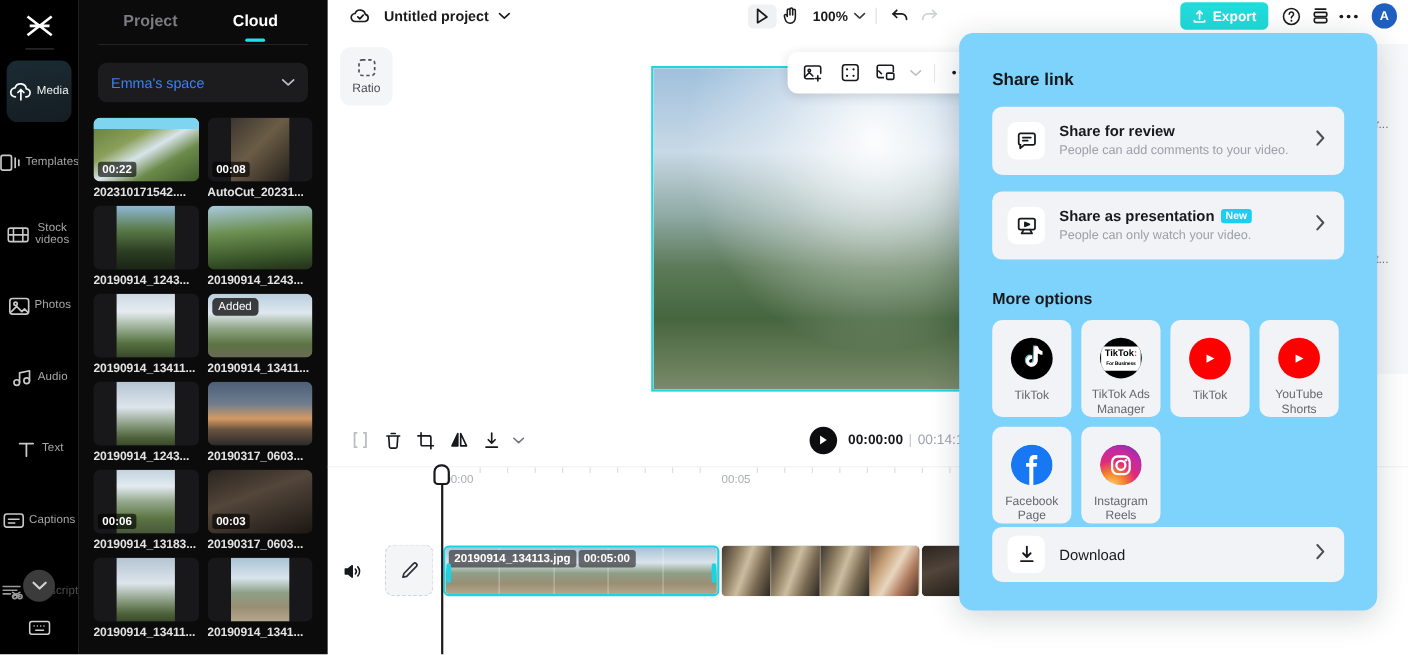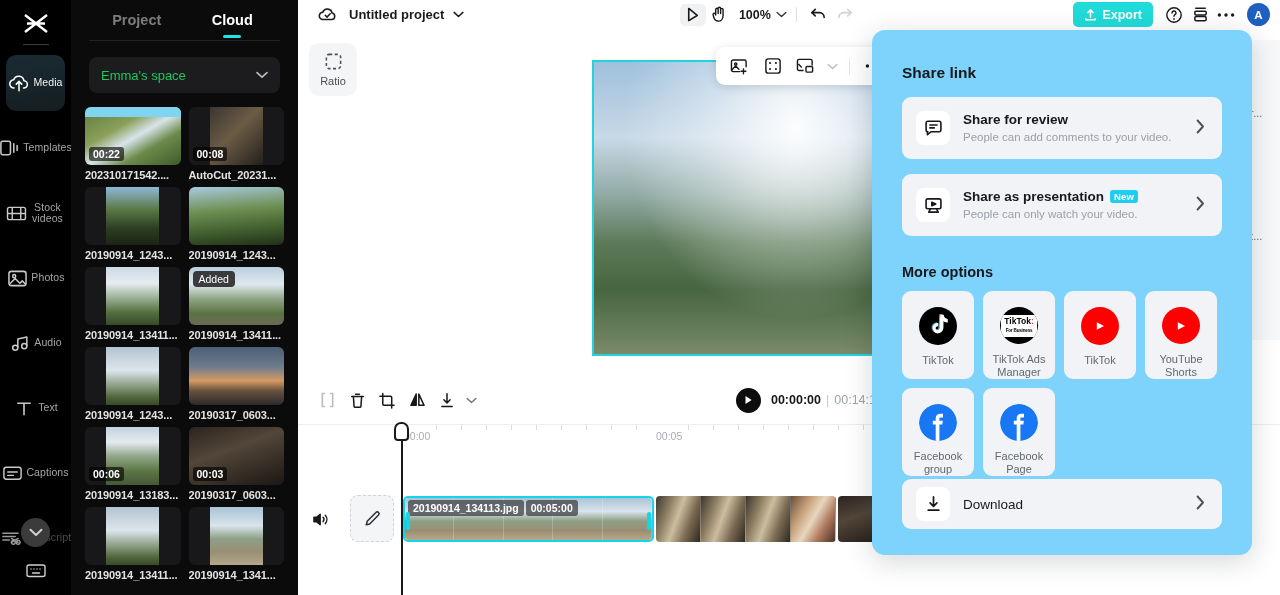--- a/index.html
+++ b/index.html
@@ -47,21 +47,21 @@
   #tabs { display: flex; gap: 0; padding: 0 18px; height: 40px; align-items: flex-end; }
   .tab { flex: 1; text-align: center; font-size: 14.5px; font-weight: bold; cursor: pointer; position: relative; height: 40px; line-height: 40px;}
   .tab.inactive { color: #7b7b80; }
   .tab.active { color: #ffffff; }
   .tab-underline { position: absolute; bottom: 2px; left: 50%; transform: translateX(-50%); width: 18px; height: 3px; border-radius: 2px; background: #20e3e8; }
   #tab-divider { margin: 0 18px; height: 1px; background: #232326; }
   #space-select {
     margin: 16px 18px 0 18px; height: 36px; border-radius: 8px; background: #1c1c1f;
     display: flex; align-items: center; padding: 0 12px; cursor: pointer;
   }
-  #space-name { font-size: 13px; color: #22c55e; flex: 1; }
+  #space-name { font-size: 13px; color: #3b82f6; flex: 1; }
   #media-grid {
     margin: 14px 14px 0 14px; display: grid; grid-template-columns: 1fr 1fr; gap: 6px 8px;
   }
   .media-cell { cursor: pointer; }
   .thumb {
     width: 100%; height: 58px; border-radius: 6px; background: #18181b;
     position: relative; overflow: hidden;
   }
   .thumb .inner { position: absolute; left: 0; top: 0; width: 100%; height: 100%; }
   .badge-dur {
@@ -819,30 +819,41 @@
         </div>
         <div class="plat-label">YouTube Shorts</div>
       </div>
       <div class="plat">
         <div class="plat-ico">
           <svg width="38" height="38" viewBox="0 0 38 38">
             <circle cx="19" cy="19" r="19" fill="#1877f2"></circle>
             <path d="M24 13.5h-2.4c-.8 0-1.2.4-1.2 1.2v2.1h3.4l-.5 3.6h-2.9V38h-3.7V20.4h-2.9v-3.6h2.9v-2.5c0-2.9 1.7-4.6 4.6-4.6H24z" fill="#fff"></path>
           </svg>
         </div>
-        <div class="plat-label">Facebook group</div>
+        <div class="plat-label">Facebook Page</div>
       </div>
       <div class="plat">
         <div class="plat-ico">
           <svg width="38" height="38" viewBox="0 0 38 38">
-            <circle cx="19" cy="19" r="19" fill="#1877f2"></circle>
-            <path d="M24 13.5h-2.4c-.8 0-1.2.4-1.2 1.2v2.1h3.4l-.5 3.6h-2.9V38h-3.7V20.4h-2.9v-3.6h2.9v-2.5c0-2.9 1.7-4.6 4.6-4.6H24z" fill="#fff"></path>
+            <defs>
+              <radialGradient id="ig" cx="28%" cy="100%" r="110%">
+                <stop offset="0%" stop-color="#ffd776"></stop>
+                <stop offset="28%" stop-color="#f58529"></stop>
+                <stop offset="55%" stop-color="#dd2a7b"></stop>
+                <stop offset="80%" stop-color="#c32aa3"></stop>
+                <stop offset="100%" stop-color="#8134af"></stop>
+              </radialGradient>
+            </defs>
+            <circle cx="19" cy="19" r="19" fill="url(#ig)"></circle>
+            <rect x="11" y="11" width="16" height="16" rx="5" fill="none" stroke="#fff" stroke-width="2.1"></rect>
+            <circle cx="19" cy="19" r="4.1" fill="none" stroke="#fff" stroke-width="2.1"></circle>
+            <circle cx="23.6" cy="14.4" r="1.2" fill="#fff"></circle>
           </svg>
         </div>
-        <div class="plat-label">Facebook Page</div>
+        <div class="plat-label">Instagram Reels</div>
       </div>
     </div>
 
   <div id="dl-row">
     <span class="share-ico-box">
       <svg width="17" height="18" viewBox="0 0 18 19" fill="none" stroke="#17181c" stroke-width="1.8" stroke-linecap="round" stroke-linejoin="round">
         <path d="M9 2v9.6M5.4 8.4 L9 12 L12.6 8.4"></path>
           <path d="M3.4 16h11.2"></path>
       </svg>
     </span>

